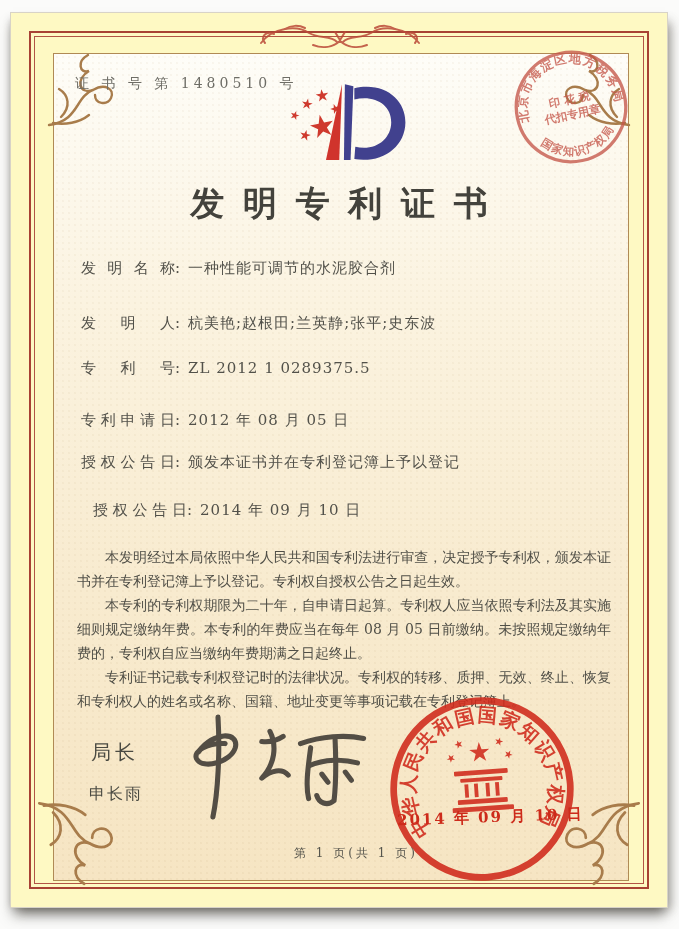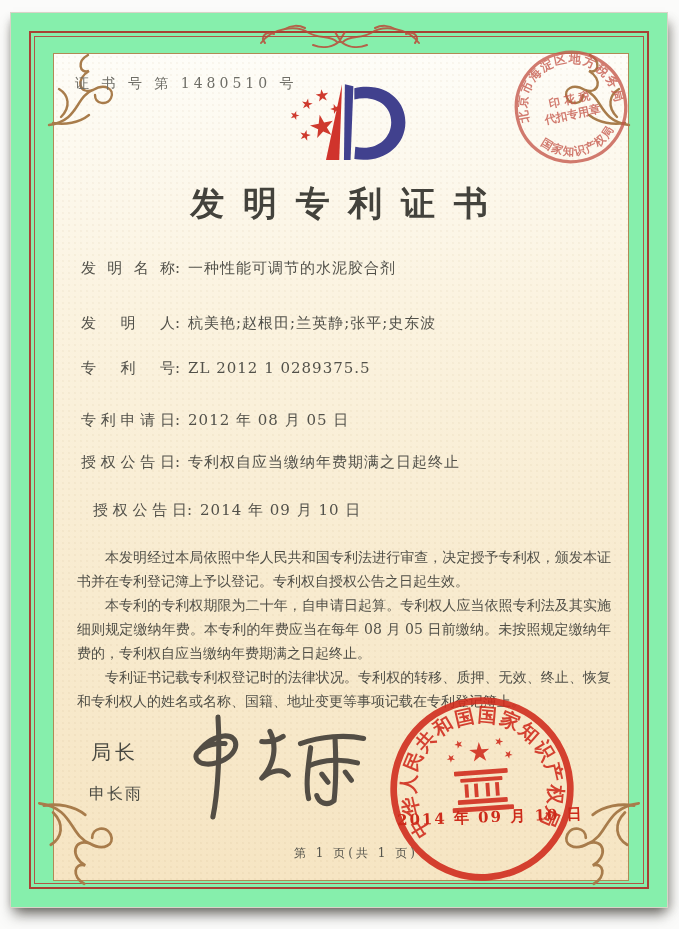--- a/index.html
+++ b/index.html
@@ -2,21 +2,21 @@
 <html><head>
 <meta charset="utf-8">
 <style>
   * { margin:0; padding:0; box-sizing:border-box; }
   html,body { width:679px; height:929px; background:#fbfbfa; overflow:hidden;
     font-family:"DejaVu Serif","Liberation Serif",serif; }
   .stage { position:relative; width:679px; height:929px; }
 
   
   .sheet { position:absolute; left:10px; top:12px; width:658px; height:896px;
-    background:#86efac; border:1px solid #d8d3c7;
+    background:#fef9c3; border:1px solid #d8d3c7;
     box-shadow: 0 10px 12px -3px rgba(55,52,48,.55), 7px 6px 10px -4px rgba(90,84,76,.4),
       -3px 3px 7px -4px rgba(90,84,76,.35); }
 
   
   .red-frame { position:absolute; left:18px; top:18px; right:18px; bottom:18px;
     border:2px solid #a84234; }
   .red-frame-inner { position:absolute; left:3px; top:3px; right:3px; bottom:3px;
     border:1px solid #b25445; }
 
   
@@ -156,21 +156,21 @@
     <div class="field-row f1">
       <span class="flabel">发明人</span><span class="fcolon">:</span><span class="fvalue">杭美艳;赵根田;兰英静;张平;史东波</span>
     </div>
     <div class="field-row f2">
       <span class="flabel">专利号</span><span class="fcolon">:</span><span class="fvalue">ZL 2012 1 0289375.5</span>
     </div>
     <div class="field-row f3">
       <span class="flabel">专利申请日</span><span class="fcolon">:</span><span class="fvalue">2012 年 08 月 05 日</span>
     </div>
     <div class="field-row f4">
-      <span class="flabel">授权公告日</span><span class="fcolon">:</span><span class="fvalue">专利权自应当缴纳年费期满之日起终止</span>
+      <span class="flabel">授权公告日</span><span class="fcolon">:</span><span class="fvalue">颁发本证书并在专利登记簿上予以登记</span>
     </div>
     <div class="field-row f5">
       <span class="flabel">授权公告日</span><span class="fcolon">:</span><span class="fvalue">2014 年 09 月 10 日</span>
     </div>
 
     <div class="body-text">
       <p>本发明经过本局依照中华人民共和国专利法进行审查，决定授予专利权，颁发本证书并在专利登记簿上予以登记。专利权自授权公告之日起生效。</p>
       <p>本专利的专利权期限为二十年，自申请日起算。专利权人应当依照专利法及其实施细则规定缴纳年费。本专利的年费应当在每年 08 月 05 日前缴纳。未按照规定缴纳年费的，专利权自应当缴纳年费期满之日起终止。</p>
       <p>专利证书记载专利权登记时的法律状况。专利权的转移、质押、无效、终止、恢复和专利权人的姓名或名称、国籍、地址变更等事项记载在专利登记簿上。</p>
     </div>

